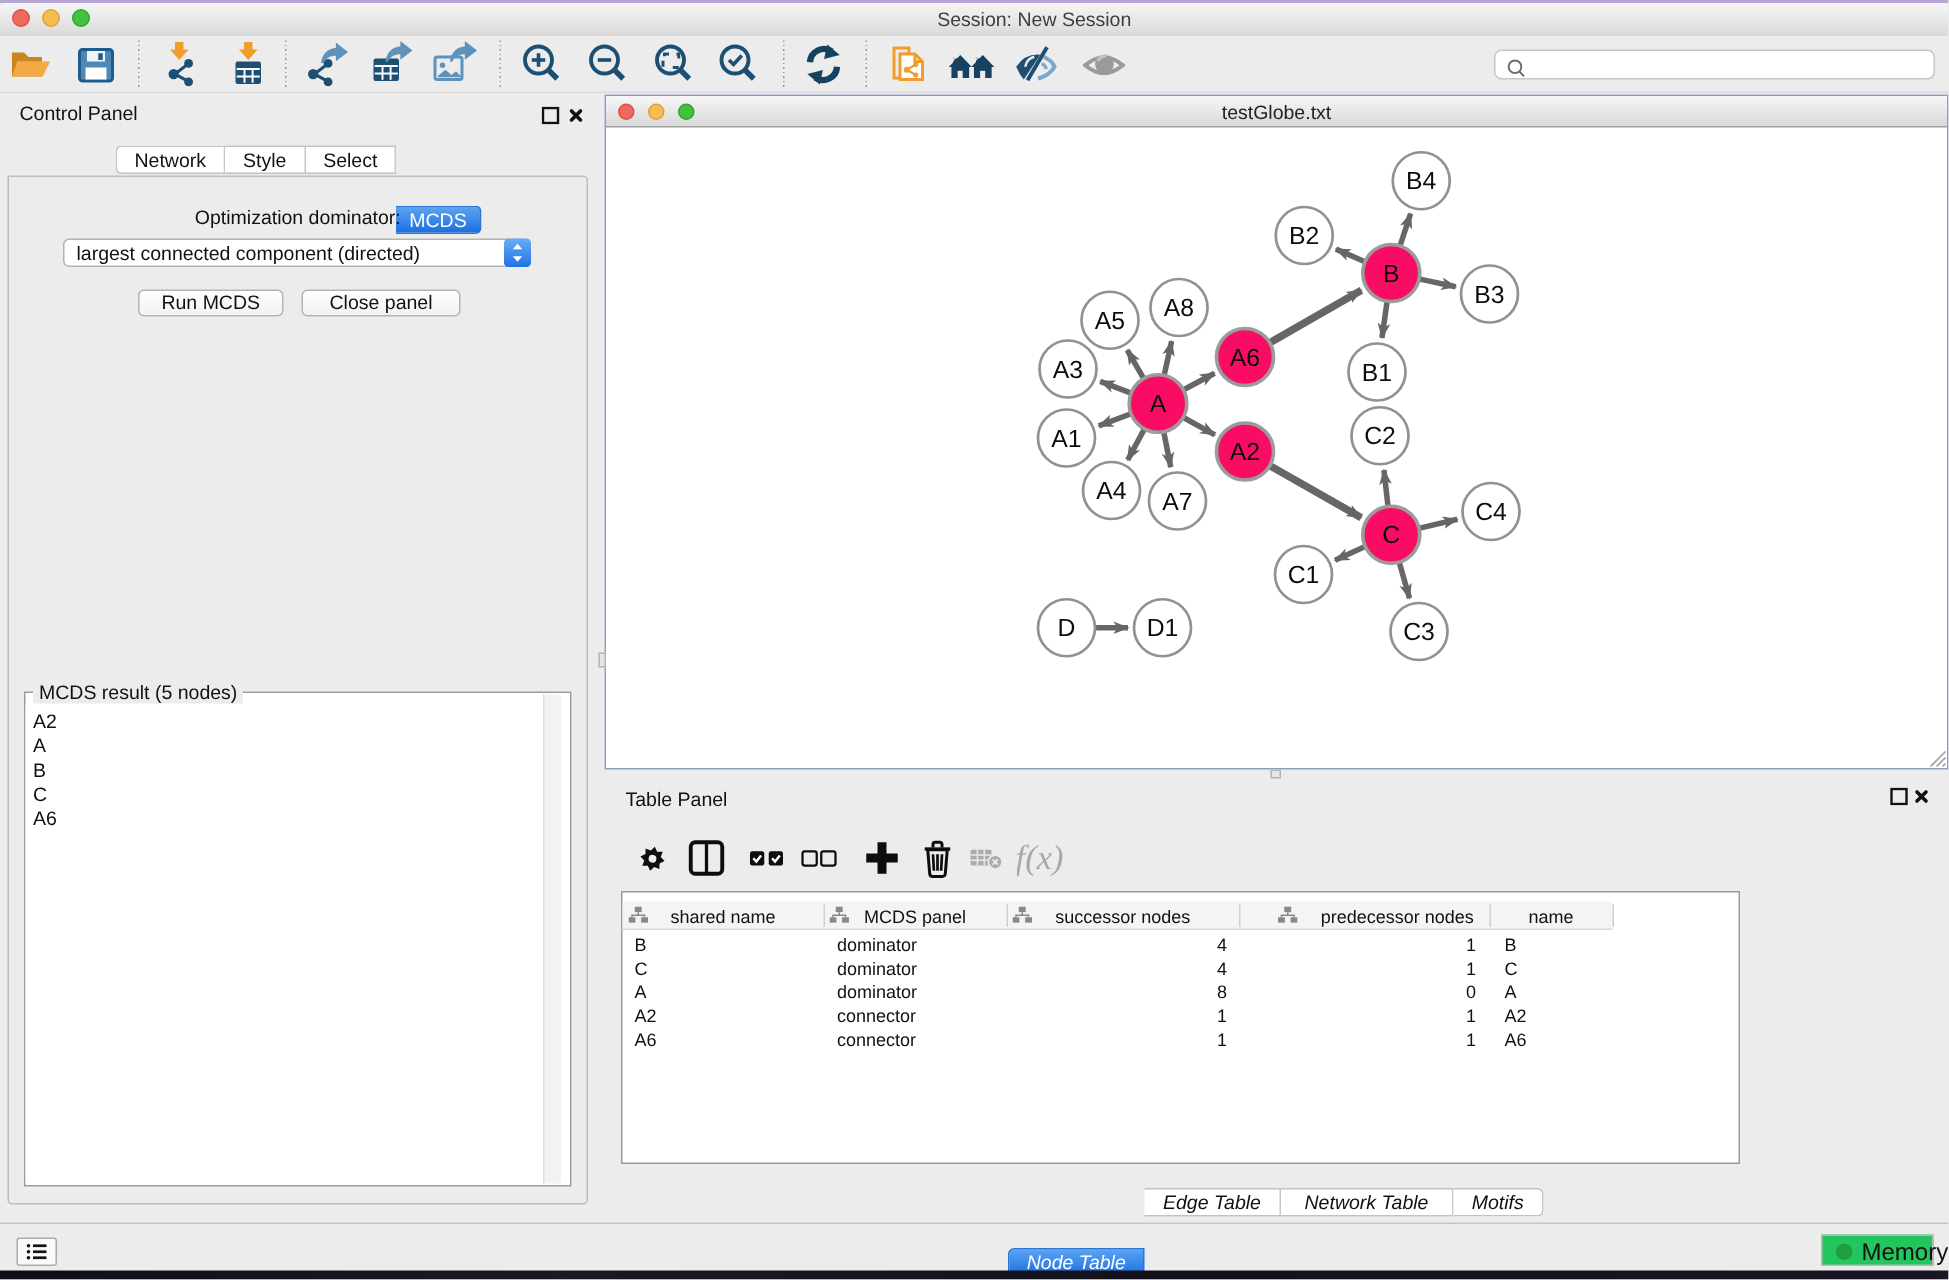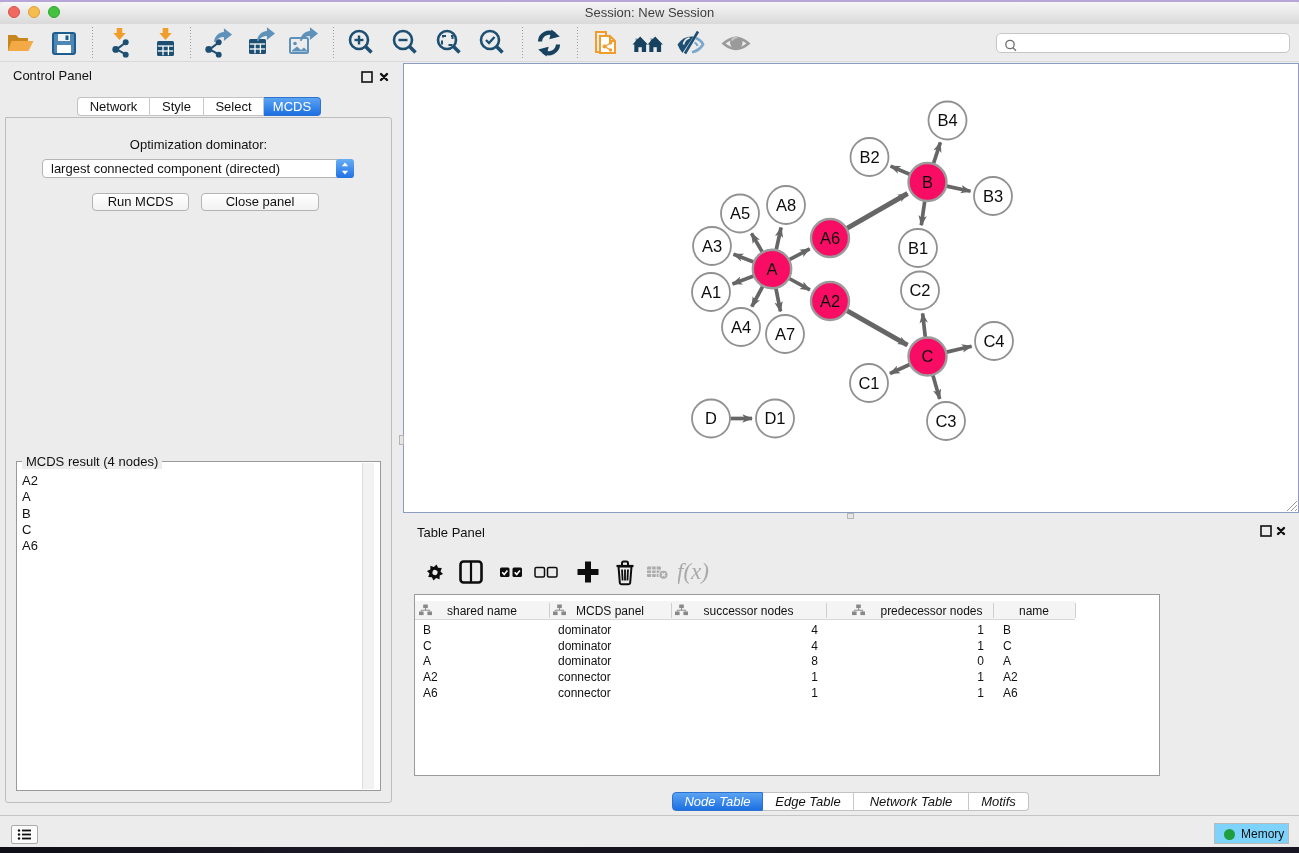--- a/index.html
+++ b/index.html
@@ -5,48 +5,48 @@
 * { margin:0; padding:0; box-sizing:border-box; }
 html,body { width:1299px; height:853px; overflow:hidden; }
 body { font-family:"Liberation Sans", sans-serif; background:#ececec; position:relative; }
 .abs { position:absolute; }
 
 
 #desktop-top { left:0; top:0; width:1299px; height:2px; background:#b9a6d9; }
 #mainwin { left:0; top:2px; width:1299px; height:847px; background:#ececec; border-radius:5px 5px 0 0; overflow:hidden; }
 
 
-#titlebar { left:0; top:2px; width:1299px; height:23px; background:linear-gradient(#f6f6f6,#d9d9d9); border-bottom:1px solid #b3b3b3; border-radius:5px 5px 0 0; }
+#titlebar { left:0; top:2px; width:1299px; height:23px; background:linear-gradient(#f6f6f6,#d9d9d9); border-bottom:1px solid #b3b3b3; border-radius:5px 5px 0 0;padding-left:40px; }
 .tl { position:absolute; width:12px; height:12px; border-radius:50%; top:4px; }
 #titlebar .t1 { left:8px;  background:#ee6a5f; border:1px solid #d95148; }
 #titlebar .t2 { left:28px; background:#f5bd4f; border:1px solid #dfa036; }
 #titlebar .t3 { left:48px; background:#44c13f; border:1px solid #2aa82d; }
 #title-text { width:100%; text-align:center; top:3px; font-size:13px; color:#3e3e3e; }
 
 
 #toolbar { left:0; top:24px; width:1299px; height:37px; background:#ececec; }
 .tsep { position:absolute; top:3px; height:31px; width:1px; background-image:repeating-linear-gradient(to bottom,#9a9a9a 0 1px,transparent 1px 3px); }
 .ticon { position:absolute; top:2px; width:34px; height:34px; display:flex; align-items:center; justify-content:center; }
 #searchbox { left:996px; top:33px; width:294px; height:20px; background:#fff; border:1px solid #c6c6c6; border-radius:5px; }
 #searchbox svg { position:absolute; left:6px; top:4px; }
 
 
 #cp-title { left:13px; top:68px; font-size:13px; color:#111; }
 #cp-box { left:5px; top:117px; width:387px; height:686px; border:1px solid #bdbdbd; border-radius:0 3px 3px 3px; background:#ececec; }
 #cp-tabs { left:77px; top:97px; height:19px; display:flex; }
 .seg { height:19px; background:#fff; border-top:1px solid #c2c2c2; border-bottom:1px solid #c2c2c2; border-right:1px solid #c8c8c8; font-size:13px; color:#111; text-align:center; line-height:18px; }
 .seg.first { border-left:1px solid #c2c2c2; border-radius:4px 0 0 4px; }
 .seg.last { border-right:1px solid #c2c2c2; border-radius:0 4px 4px 0; }
-.seg.sel { background:linear-gradient(#5ba4f2,#1c6fe2); color:#fff; border-color:#2e72cf; }
+.seg.sel { background:linear-gradient(#5ba4f2,#1c6fe2); color:#fff; border-color:#2e72cf;margin-top:40px; }
 #opt-label { left:6px; top:137px; width:385px; text-align:center; font-size:13px; color:#111; }
 #opt-select { left:42px; top:159px; width:312px; height:19px; background:#fff; border:1px solid #b4b4b4; border-radius:4px; font-size:13px; color:#111; line-height:17px; padding-left:8px; }
 #opt-stepper { left:336px; top:159px; width:18px; height:19px; border-radius:3px; background:linear-gradient(#68aef5,#2071e4); }
 .btn { position:absolute; height:18px; background:linear-gradient(#ffffff,#f2f2f2); border:1px solid #b4b4b4; border-radius:4px; font-size:13px; color:#111; text-align:center; line-height:16px; }
 #btn-run { left:92px; top:193px; width:97px; }
-#btn-close { left:201px; top:193px; width:118px; }
+#btn-close { left:201px; top:193px; width:106px; }
 
 #mcds-group { left:16px; top:461px; width:365px; height:330px; border:1px solid #9a9a9a; background:#fff; z-index:1; }
 #mcds-legend { left:22px; top:454px; background:#ececec; padding:0 4px; font-size:13px; color:#111; z-index:5; }
 #mcds-list { left:17px; top:470px; width:344px; height:319px; background:#fff; font-size:13px; color:#111; line-height:16.3px; padding:3px 0 0 5px; z-index:2; }
 #mcds-scroll { left:362px; top:463px; width:12px; height:326px; background:#f2f2f2; border-left:1px solid #dcdcdc; z-index:3; }
 
 
 #netwin { left:403px; top:63px; width:896px; height:450px; border:1px solid #8d9dc1; background:#fff; }
 #net-titlebar { left:0px; top:0px; width:894px; height:21px; background:linear-gradient(#f7f7f7,#d8d8d8); border-bottom:1px solid #9f9f9f; }
 #net-titlebar .tl { width:11px; height:11px; top:5px; }
@@ -63,21 +63,21 @@
 #thead { position:absolute; left:0; top:6px; height:19px; background:#f4f4f4; border-bottom:1px solid #d8d8d8; }
 .th { position:absolute; top:6px; height:19px; font-size:12px; color:#111; }
 .th .lbl { position:absolute; top:3px; width:100%; text-align:center; }
 .thsep { position:absolute; top:8px; height:15px; width:1px; background:#cfcfcf; }
 .cell { position:absolute; font-size:12px; color:#111; height:16px; line-height:16px; }
 
 #bot-tabs { left:672px; top:792px; height:19px; display:flex;font-style:italic; }
 
 #statussep { left:0; top:815px; width:1299px; height:1px; background:#c5c5c5; }
 #listbtn { left:11px; top:825px; width:27px; height:19px; background:#fafafa; border:1px solid #ababab; border-radius:2px; }
-#membtn { left:1214px; top:823px; width:75px; height:21px; background:#7dd3fc; border:1px solid #b9b9b9; font-size:12px; color:#111; }
+#membtn { left:1214px; top:823px; width:75px; height:21px; background:#22c55e; border:1px solid #b9b9b9; font-size:16px; color:#111; }
 #membtn .dot { position:absolute; left:9px; top:5px; width:11px; height:11px; border-radius:50%; background:#1e9e3e; }
 #membtn .mtxt { position:absolute; left:26px; top:3px; }
 #desktop-bottom { left:0; top:847px; width:1299px; height:6px; background:linear-gradient(90deg,#0e0e16,#1b1926 30%,#121019 60%,#181622); }
 
 
 .grip { position:absolute; background:#e6e6e6; border:1px solid #b5b5b5; }
 </style>
 </head>
 <body>
 <div class="abs" id="desktop-top"></div>
@@ -286,24 +286,30 @@
 <div class="abs" id="opt-stepper">
   <svg width="18" height="19" viewBox="0 0 18 19">
     <path d="M9 3.5 L12.2 7.2 L5.8 7.2 Z" fill="#fff"></path>
     <path d="M9 15.5 L12.2 11.8 L5.8 11.8 Z" fill="#fff"></path>
   </svg>
 </div>
 <div class="btn" id="btn-run">Run MCDS</div>
 <div class="btn" id="btn-close">Close panel</div>
 <div class="abs" id="mcds-group"></div>
 <div class="abs" id="mcds-scroll"></div>
-<div class="abs" id="mcds-legend">MCDS result (4 nodes)</div>
+<div class="abs" id="mcds-legend">MCDS result (5 nodes)</div>
 <div class="abs" id="mcds-list">A2<br>A<br>B<br>C<br>A6</div>
 
 <div class="abs" id="netwin">
+  <div class="abs" id="net-titlebar">
+    <div class="tl t1"></div>
+      <div class="tl t2"></div>
+      <div class="tl t3"></div>
+    <div class="abs" id="net-title-text">testGlobe.txt</div>
+  </div>
   <svg class="abs" id="graph" width="894" height="427" viewBox="0 0 894 427">
     <defs>
         <marker id="arr" viewBox="0 0 11 9" refX="10" refY="4.5" markerWidth="11" markerHeight="9" markerUnits="userSpaceOnUse" orient="auto">
           <path d="M0.3,0.3 L11,4.5 L0.3,8.7 L3,4.5 Z" fill="#666"></path>
         </marker>
       </defs>
     <line x1="349.6" y1="190.0" x2="328.5" y2="197.9" stroke="#666" stroke-width="3.7" marker-end="url(#arr)"></line>
     <line x1="349.6" y1="175.9" x2="329.5" y2="168.2" stroke="#666" stroke-width="3.7" marker-end="url(#arr)"></line>
     <line x1="358.7" y1="200.4" x2="347.8" y2="220.7" stroke="#666" stroke-width="3.7" marker-end="url(#arr)"></line>
     <line x1="358.2" y1="165.9" x2="347.5" y2="147.4" stroke="#666" stroke-width="3.7" marker-end="url(#arr)"></line>

